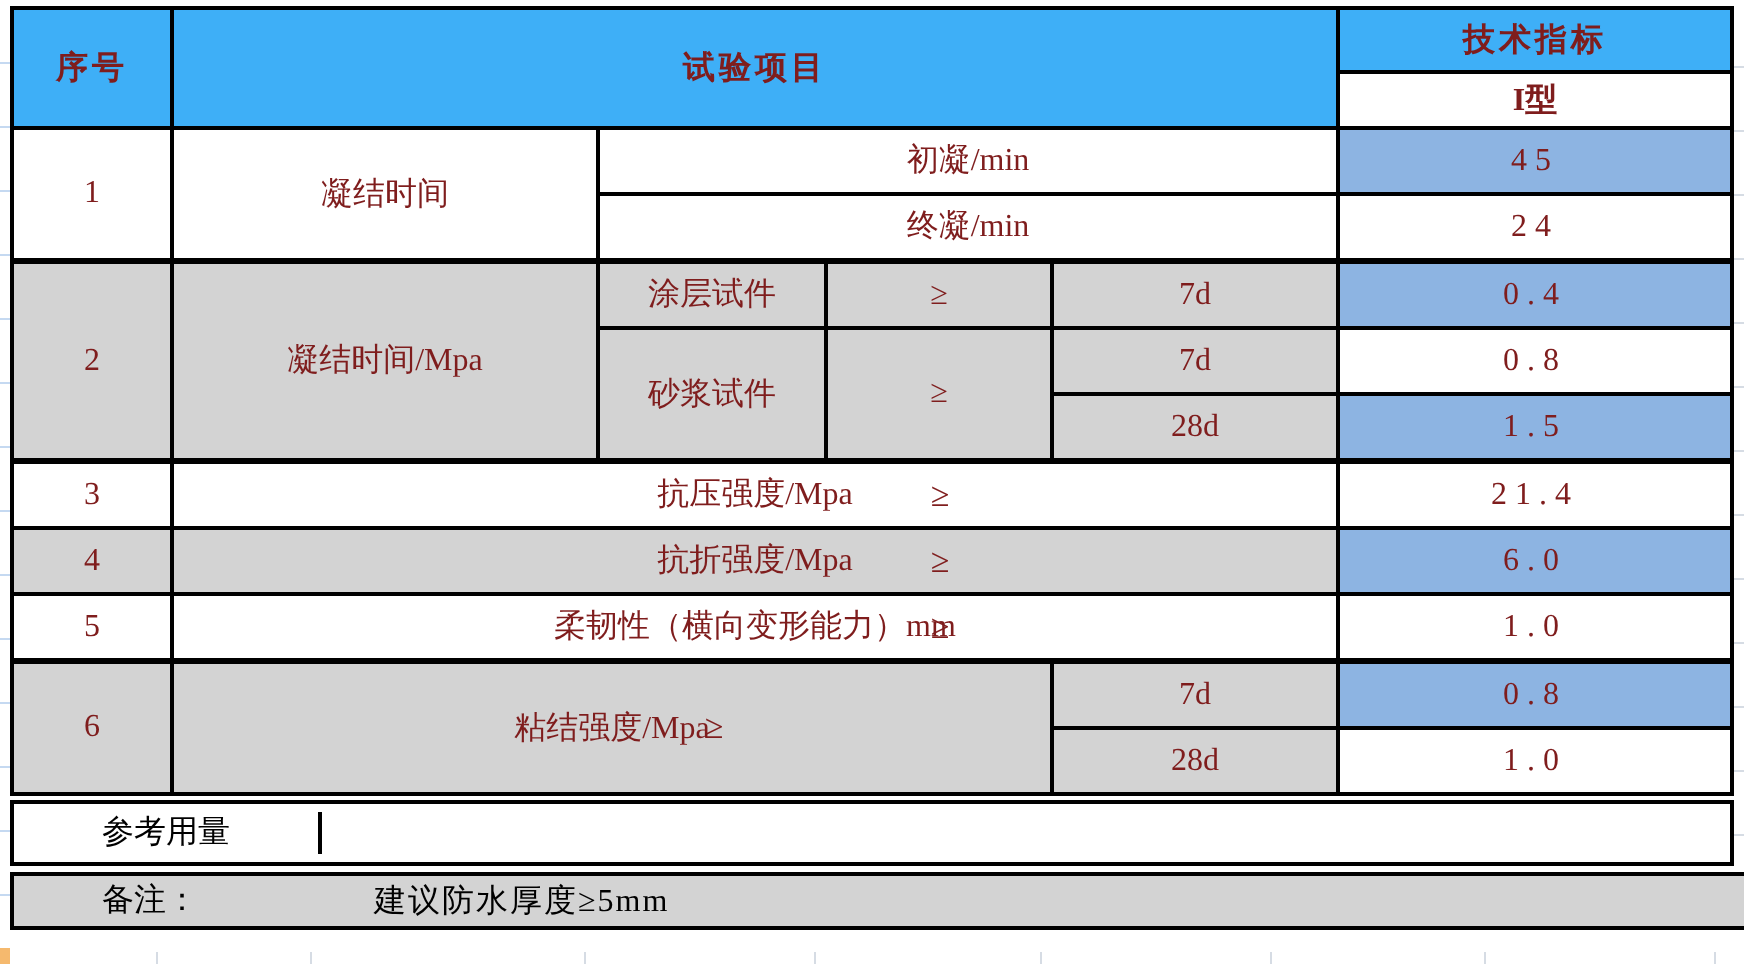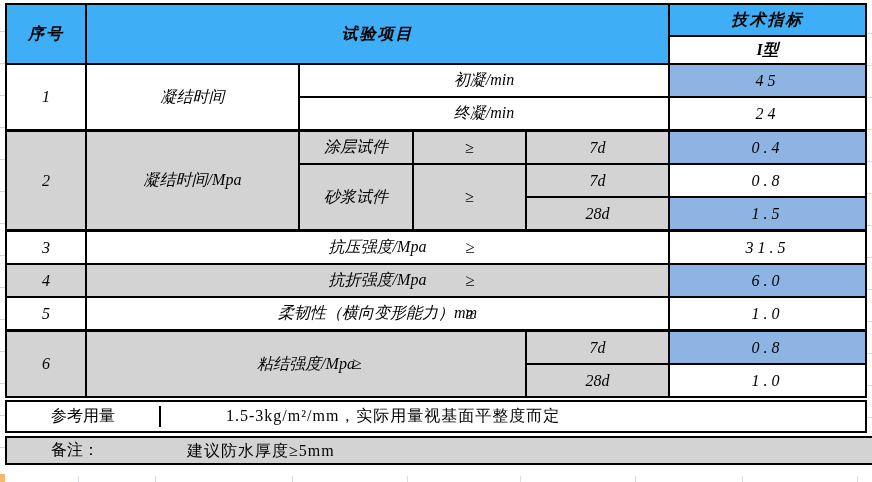--- a/index.html
+++ b/index.html
@@ -39,22 +39,21 @@
   .bottom-strip i:nth-child(6){left:630px}
   .bottom-strip i:nth-child(7){left:737px}
   .bottom-strip i:nth-child(8){left:852px}
 
   
   .sheet{position:absolute;left:5px;top:3px;width:862px;}
   table.main{
     border-collapse:collapse;
     table-layout:fixed;
     width:862px;
-    color:#000000;
-    font-style:italic;
+    color:#7f1d1d;
   }
   table.main td{
     border:2px solid #000;
     text-align:center;
     vertical-align:middle;
     padding:0;
     font-size:16px;
     overflow:hidden;
     white-space:nowrap;
   }
@@ -181,21 +180,21 @@
           <td class="g">28d</td>
           <td class="vb val">1.5</td>
         </tr>
 
         <tr class="h31 thick">
           <td class="w">3</td>
           <td class="w leftpad" colspan="4">
             <span>抗压强度/Mpa</span>
             <span class="ge-float ge-r35">≥</span>
           </td>
-          <td class="vw val">31.5</td>
+          <td class="vw val">21.4</td>
         </tr>
 
         <tr class="h31">
           <td class="g">4</td>
           <td class="g leftpad" colspan="4">
             <span>抗折强度/Mpa</span>
             <span class="ge-float ge-r35">≥</span>
           </td>
           <td class="vb val">6.0</td>
         </tr>
@@ -220,21 +219,20 @@
         </tr>
         <tr class="h31">
           <td class="g">28d</td>
           <td class="vw val">1.0</td>
         </tr>
       </tbody>
     </table>
 
     <div class="usage-row">
       <div class="u-label">参考用量</div>
-      <div class="u-value">1.5-3kg/m²/mm，实际用量视基面平整度而定</div>
     </div>
 
     <div class="note-row">
       <span class="n-label">备注：</span>
       <span class="n-value">建议防水厚度≥5mm</span>
     </div>
   </div>
 
 </div>
 

